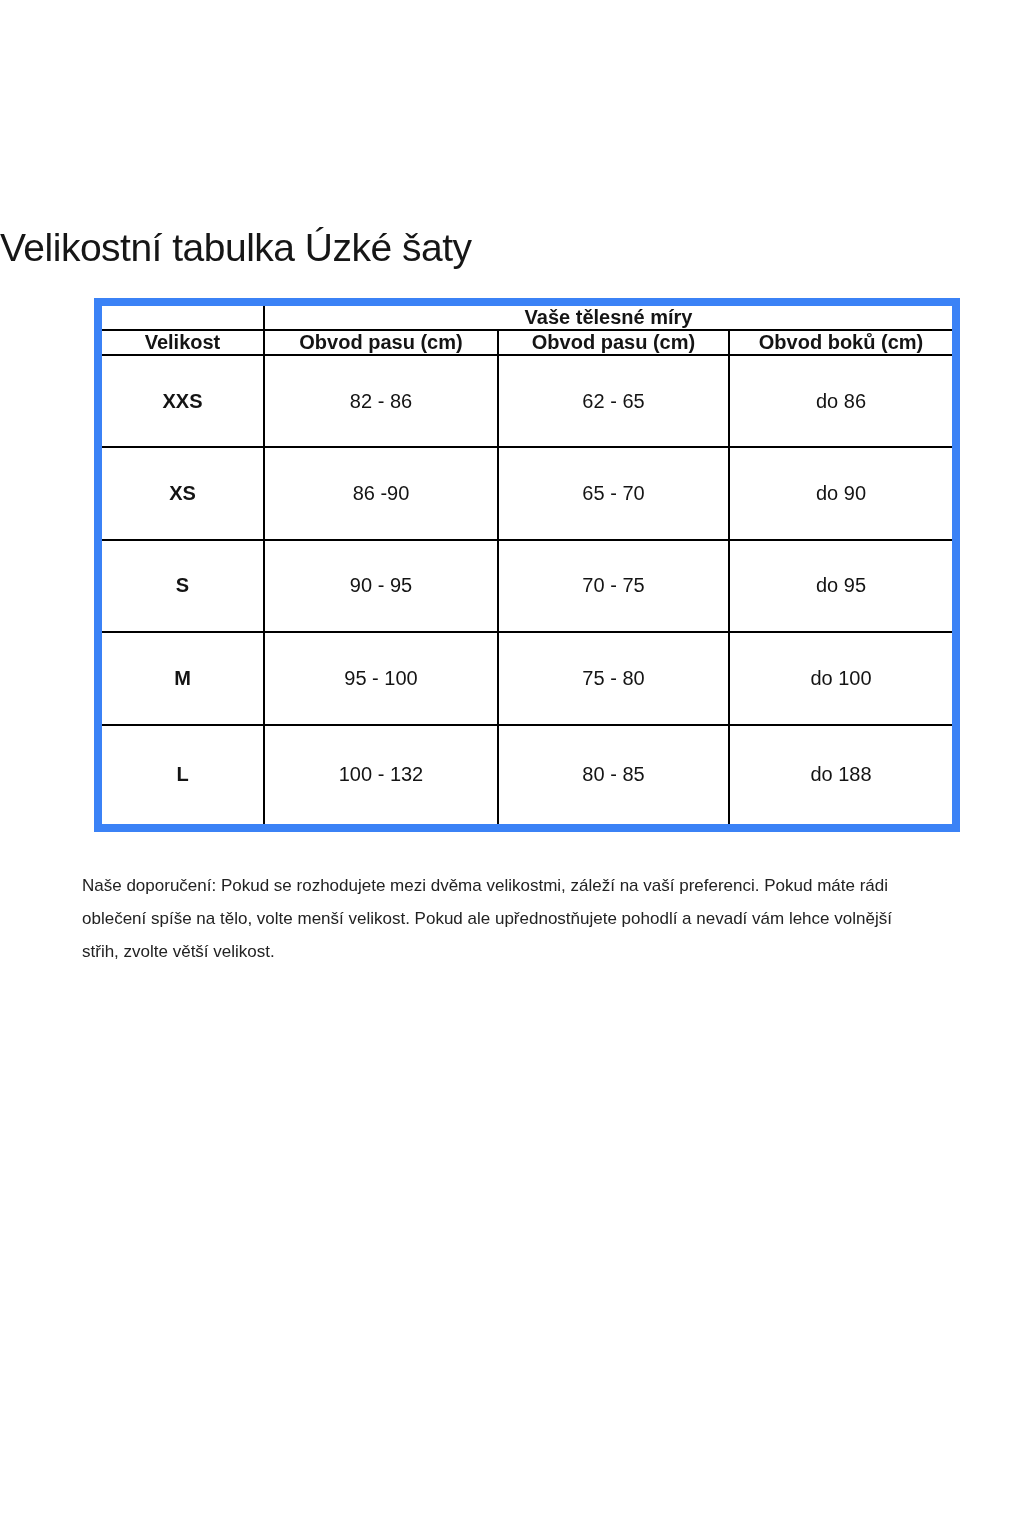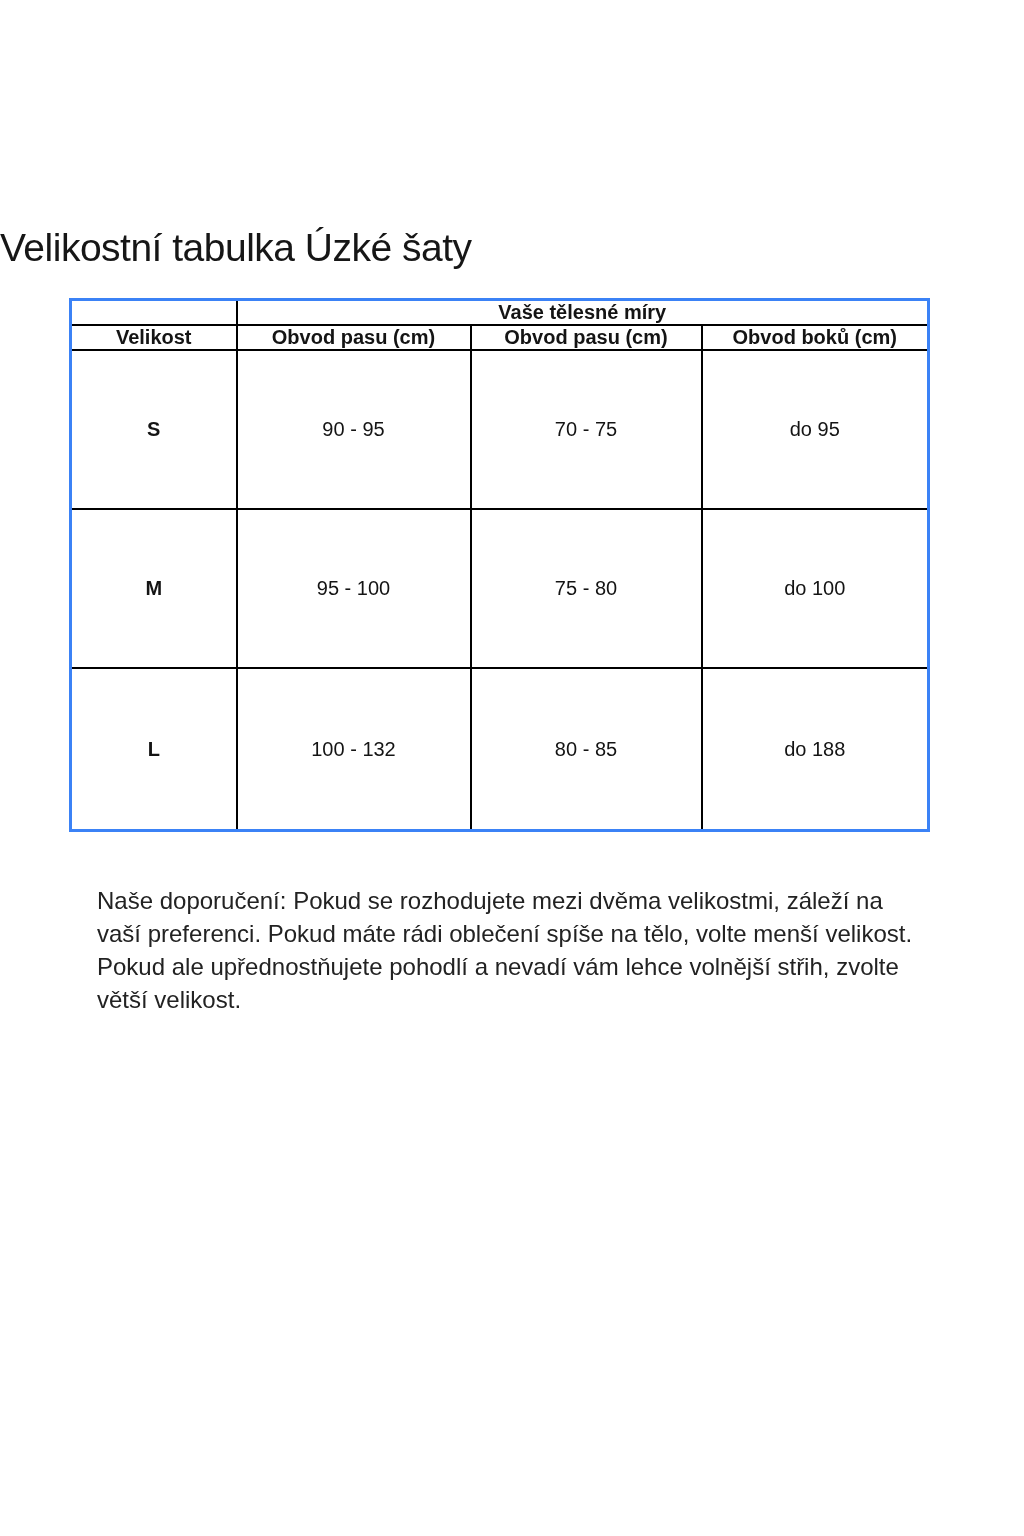--- a/index.html
+++ b/index.html
@@ -29,26 +29,26 @@
     margin: 0;
     text-align: left;
     font-size: 39px;
     font-weight: 400;
     letter-spacing: -0.5px;
     color: #161616;
   }
   table.size-table {
     position: absolute;
     top: 298px;
-    left: 69px;
+    left: 94px;
     width: 858px;
     height: 534px;
     border-collapse: collapse;
     table-layout: fixed;
-    border: 3px solid #3b82f6;
+    border: 8px solid #3b82f6;
   }
   .size-table th,
   .size-table td {
     border: 2px solid #000000;
     text-align: center;
     vertical-align: middle;
     padding: 0;
     font-size: 20px;
     background: #ffffff;
     color: #141414;
@@ -60,22 +60,22 @@
     font-weight: 400;
   }
   .corner-cell {
     background: #ffffff;
   }
   .footer-text {
     position: absolute;
     top: 869px;
     left: 82px;
     width: 834px;
-    margin: 15px;
-    font-size: 24px;
+    margin: 0;
+    font-size: 17px;
     line-height: 33px;
     font-weight: 400;
     color: #222222;
   }
 </style>
 </head>
 <body>
 
 <div class="page">
 
@@ -95,20 +95,32 @@
       </tr>
       <tr>
         <th>Velikost</th>
         <th>Obvod pasu (cm)</th>
         <th>Obvod pasu (cm)</th>
         <th>Obvod boků (cm)</th>
       </tr>
     </thead>
     <tbody>
       <tr>
+        <th>XXS</th>
+        <td>82 - 86</td>
+        <td>62 - 65</td>
+        <td>do 86</td>
+      </tr>
+      <tr>
+        <th>XS</th>
+        <td>86 -90</td>
+        <td>65 - 70</td>
+        <td>do 90</td>
+      </tr>
+      <tr>
         <th>S</th>
         <td>90 - 95</td>
         <td>70 - 75</td>
         <td>do 95</td>
       </tr>
       <tr>
         <th>M</th>
         <td>95 - 100</td>
         <td>75 - 80</td>
         <td>do 100</td>

